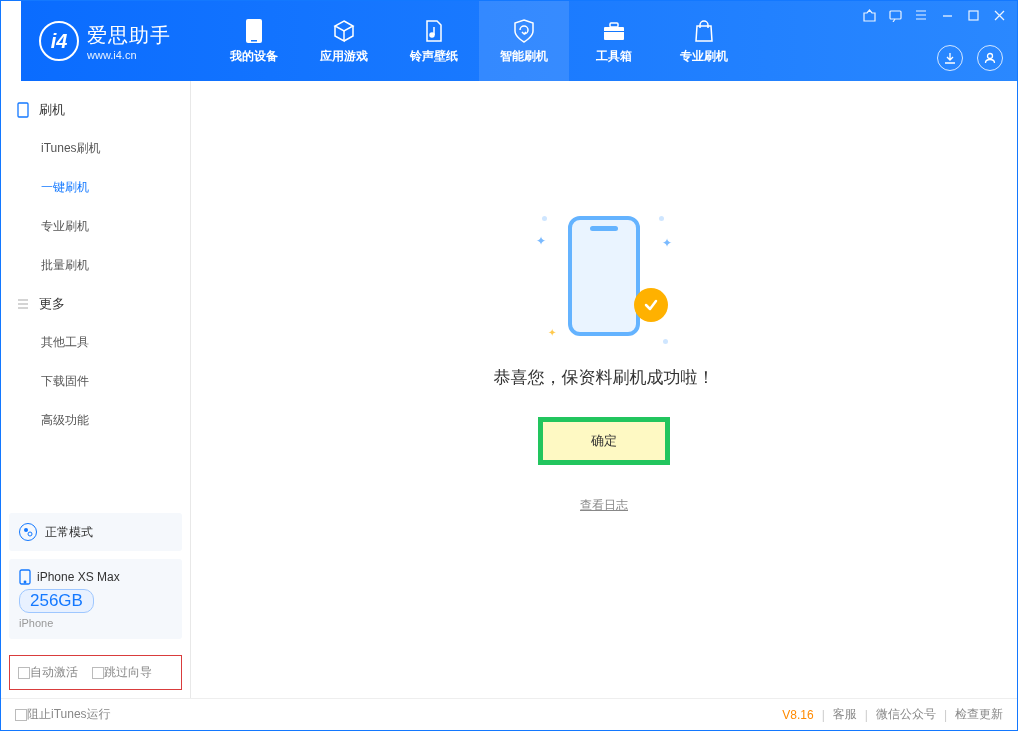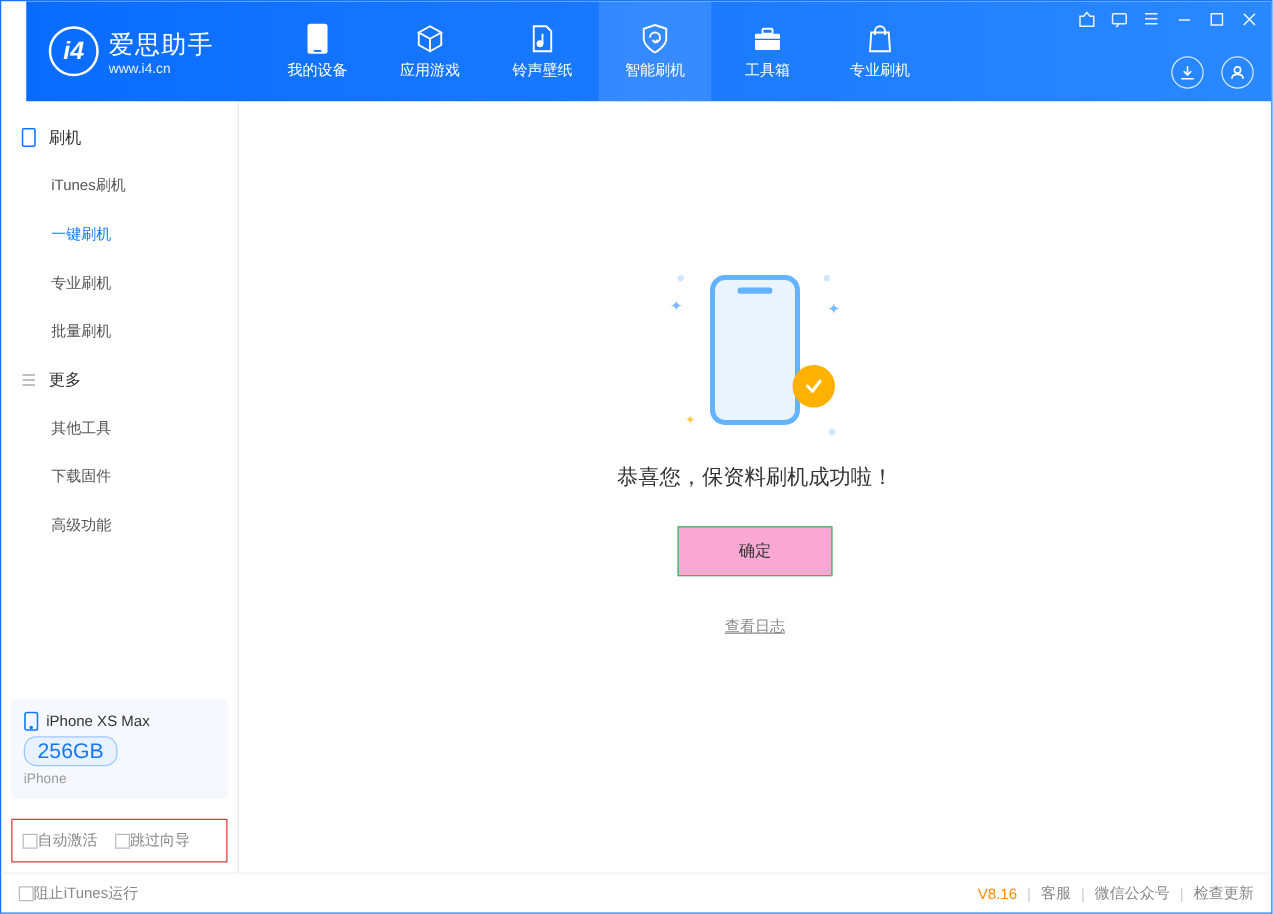--- a/index.html
+++ b/index.html
@@ -7,21 +7,21 @@
   
   
   .header { height: 80px; background: linear-gradient(90deg, #0a6cff 0%, #1a7aff 50%, #2a88ff 100%); display: flex; align-items: center; color: #fff; position: relative; margin-left: 20px; }
   .logo-wrap { display: flex; align-items: center; padding: 0 18px; }
   .logo-circle { width: 40px; height: 40px; border: 2.5px solid #fff; border-radius: 50%; display: flex; align-items: center; justify-content: center; font-weight: bold; font-size: 20px; font-style: italic; }
   .logo-text { margin-left: 8px; }
   .logo-title { font-size: 20px; font-weight: 500; letter-spacing: 1px; }
   .logo-url { font-size: 11px; opacity: .9; }
   
   .nav { display: flex; height: 100%; margin-left: 20px; }
-  .nav-item { width: 90px; display: flex; flex-direction: column; align-items: center; justify-content: center; cursor: pointer; position: relative; }
+  .nav-item { width: 90px; display: flex; flex-direction: column; align-items: center; justify-content: center; cursor: pointer; position: relative; font-weight: bold; }
   .nav-item.active { background: rgba(255,255,255,.12); }
   .nav-icon { width: 26px; height: 26px; margin-bottom: 4px; display:flex; align-items:center; justify-content:center; }
   .nav-label { font-size: 12px; }
   
   .win-ctrls-top { position: absolute; top: 6px; right: 10px; display: flex; gap: 10px; font-size: 13px; }
   .win-ctrl { width: 16px; height: 16px; display: flex; align-items: center; justify-content: center; cursor: pointer; opacity: .9; }
   .win-user { position: absolute; bottom: 10px; right: 14px; display: flex; gap: 14px; }
   .round-btn { width: 26px; height: 26px; border: 1.5px solid rgba(255,255,255,.8); border-radius: 50%; display: flex; align-items: center; justify-content: center; cursor: pointer; }
   
   
@@ -49,21 +49,21 @@
   .illus { position:relative; width:140px; height:140px; margin-bottom:20px; }
   .phone { position:absolute; left:50%; top:50%; transform:translate(-50%,-50%); width:72px; height:120px; border:4px solid #64b3ff; border-radius:12px; background:#eaf4ff; }
   .phone::before { content:""; position:absolute; top:6px; left:50%; transform:translateX(-50%); width:28px; height:5px; background:#64b3ff; border-radius:3px; }
   .check-badge { position:absolute; right:6px; bottom:24px; width:34px; height:34px; background:#ffb100; border-radius:50%; display:flex; align-items:center; justify-content:center; }
   .spark { position:absolute; font-size:12px; color:#7abaff; }
   .spark.s1 { left:2px; top:28px; } .spark.s2 { right:2px; top:30px; } .spark.s3 { left:14px; bottom:8px; font-size:10px; color:#ffc94d; }
   .dot { position:absolute; width:5px; height:5px; background:#cfe6ff; border-radius:50%; }
   .dot.d1{ left:8px; top:10px; } .dot.d2{ right:10px; top:10px; } .dot.d3{ right:6px; bottom:2px; }
   
   .success-text { font-size:17px; color:#333; margin-bottom:28px; }
-  .ok-btn { padding:10px 48px; border:1px solid #22c55e; background:#f9a8d4; font-size:13px; color:#333; cursor:pointer; margin-bottom:32px; }
+  .ok-btn { padding:10px 48px; border:5px solid #22c55e; background:#fef9c3; font-size:13px; color:#333; cursor:pointer; margin-bottom:32px; }
   .logs-link { font-size:12px; color:#888; cursor:pointer; text-decoration:underline; }
   
   
   .footer { height:32px; border-top:1px solid #eee; display:flex; align-items:center; font-size:12px; color:#888; padding:0 14px; }
   .footer .chk { color:#888; }
   .footer-right { margin-left:auto; display:flex; align-items:center; gap:8px; }
   .footer-right .sep { color:#ccc; }
   .footer-right span[data-interactable="true"] { cursor:pointer; color:#888; }
   .version { color:#ff8a00; }
 </style>
@@ -208,20 +208,29 @@
               <path d="M1 2 H11 M1 6 H11 M1 10 H11"></path>
             </svg>
           </span>
         <span data-interactable="false">更多</span>
       </div>
       <div class="side-item" data-interactable="true">其他工具</div>
       <div class="side-item" data-interactable="true">下载固件</div>
       <div class="side-item" data-interactable="true">高级功能</div>
     </div>
 
+    <div class="device-box" data-interactable="true">
+      <span class="di" data-interactable="false">
+          <svg width="10" height="10" viewBox="0 0 10 10">
+            <circle cx="3" cy="3" r="2" fill="#1378ff"></circle>
+            <circle cx="7" cy="7" r="2" fill="none" stroke="#1378ff" stroke-width="1"></circle>
+          </svg>
+        </span>
+      <span data-interactable="false">正常模式</span>
+    </div>
     <div class="device-card" data-interactable="true">
       <div class="device-name" data-interactable="false">
         <svg width="12" height="16" viewBox="0 0 12 16" fill="none" stroke="#1378ff" stroke-width="1.3" data-interactable="false">
             <rect x="1" y="1" width="10" height="14" rx="1.5"></rect>
             <circle cx="6" cy="13" r="0.8" fill="#1378ff"></circle>
           </svg>
         <span data-interactable="false">iPhone XS Max</span>
       </div>
       <span class="device-storage" data-interactable="false">256GB</span>
       <div class="device-type" data-interactable="false">iPhone</div>

